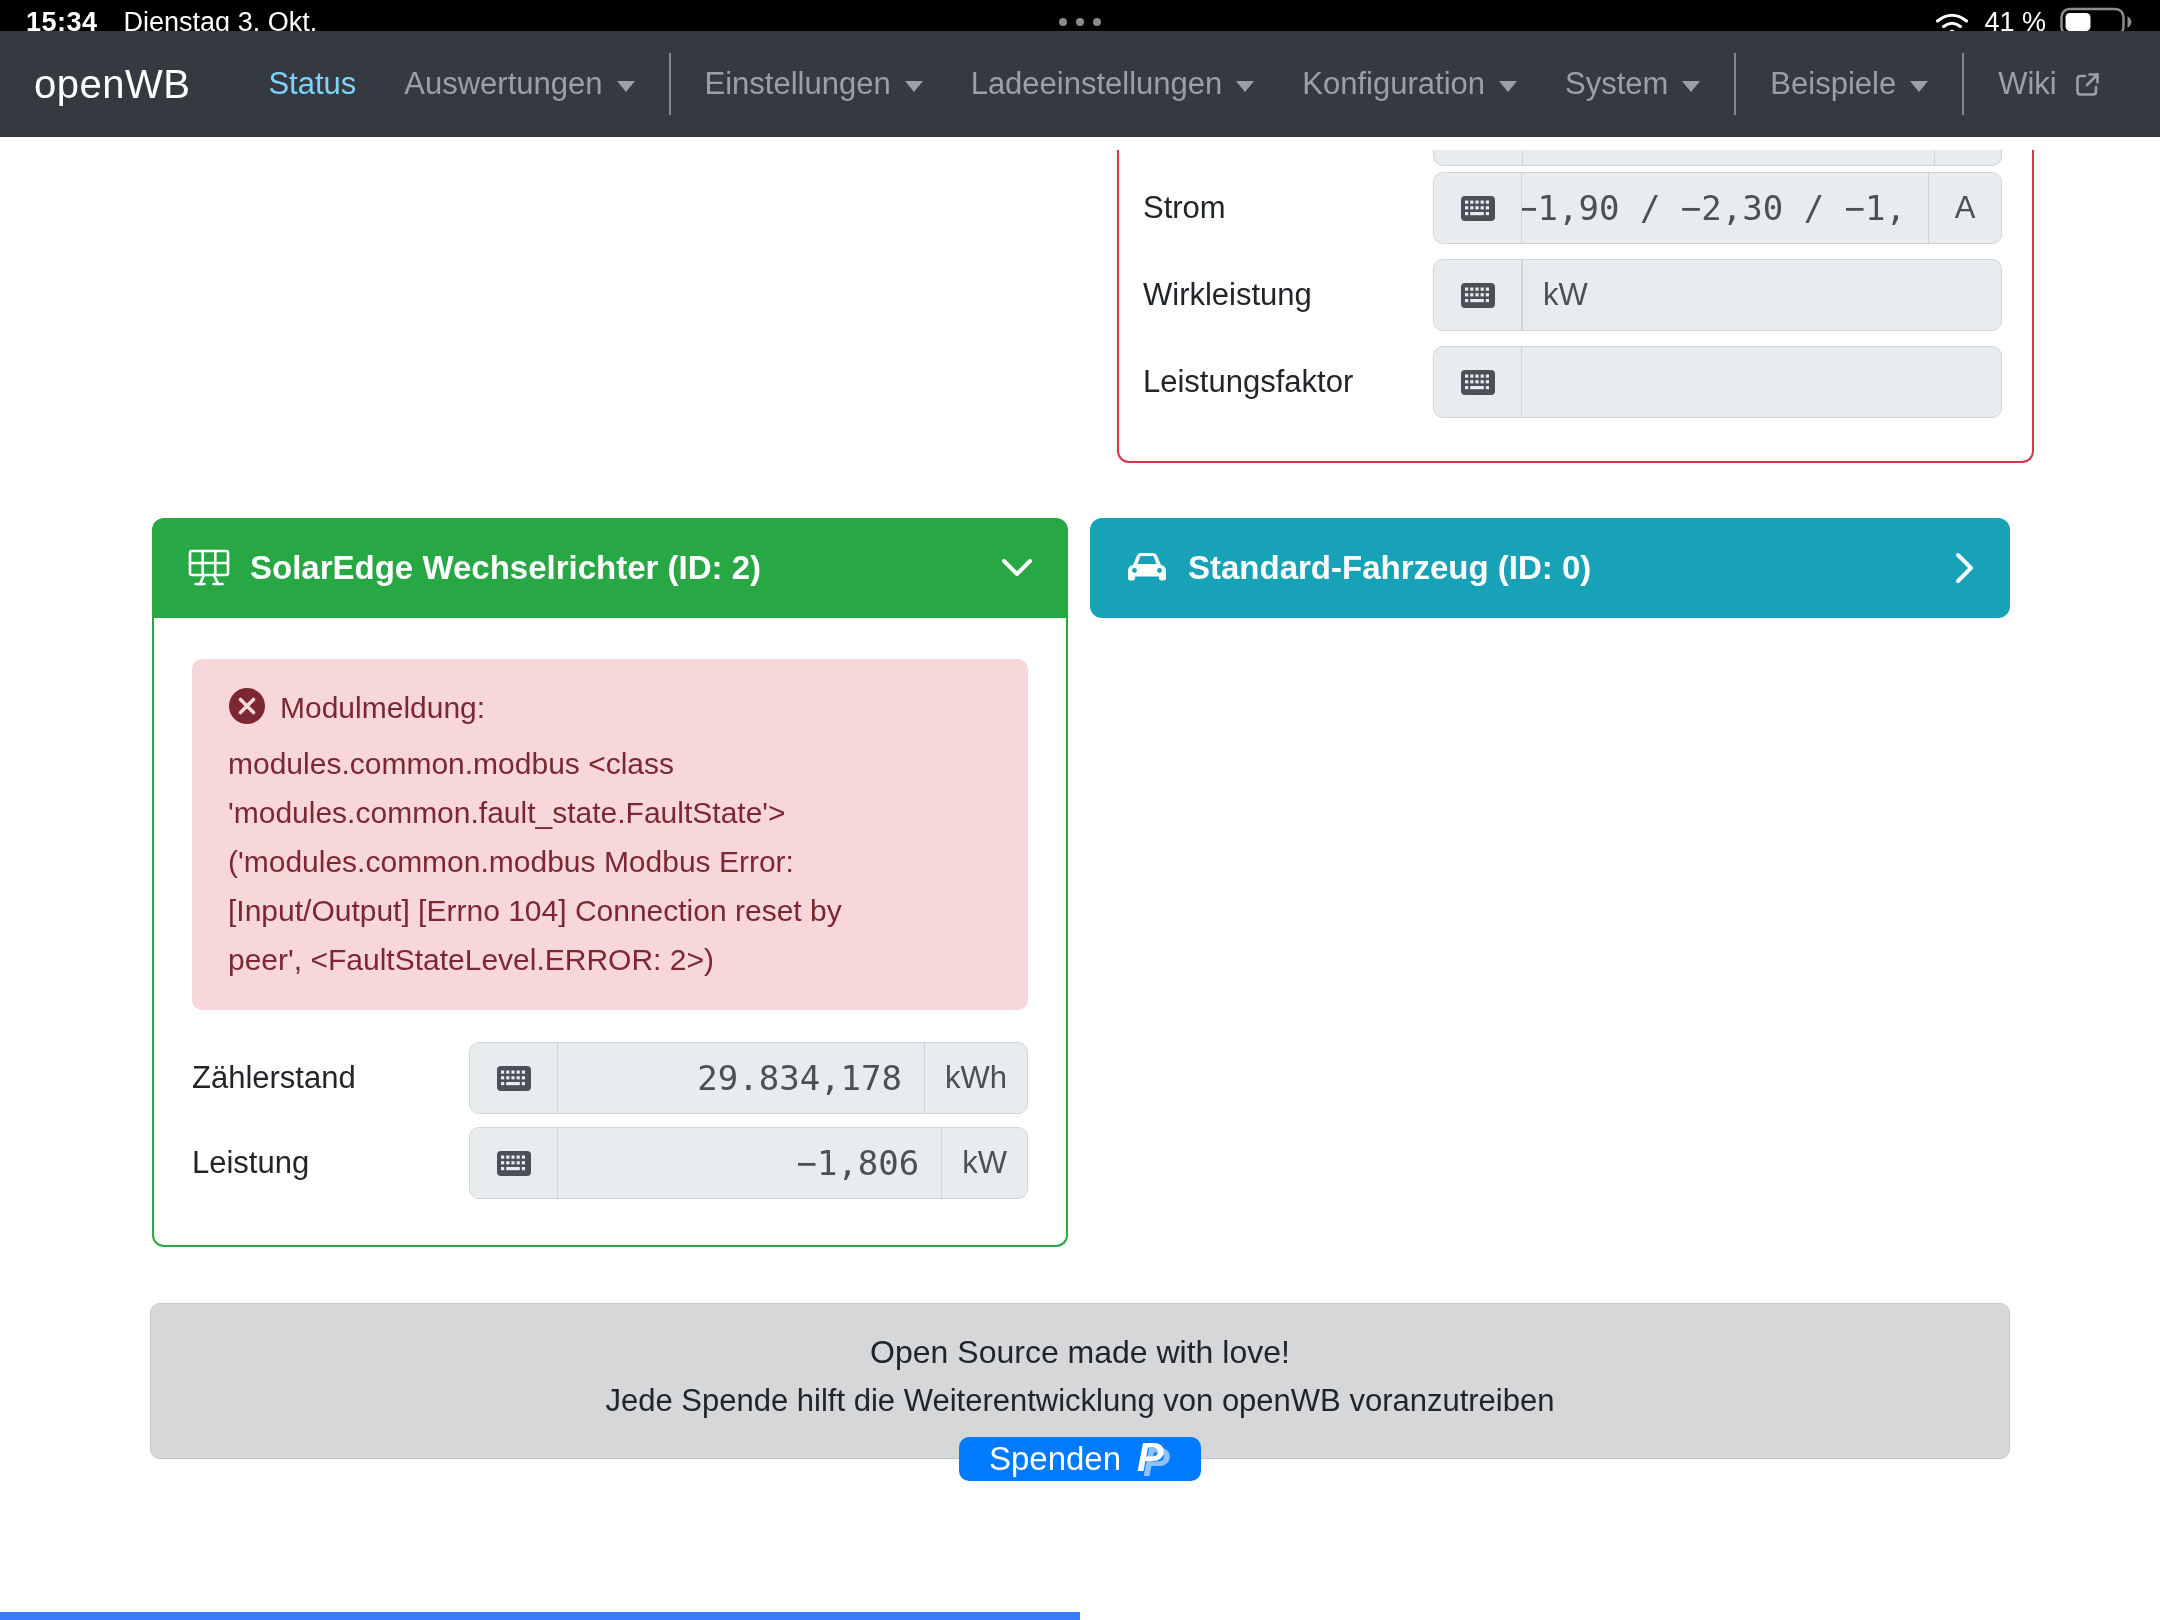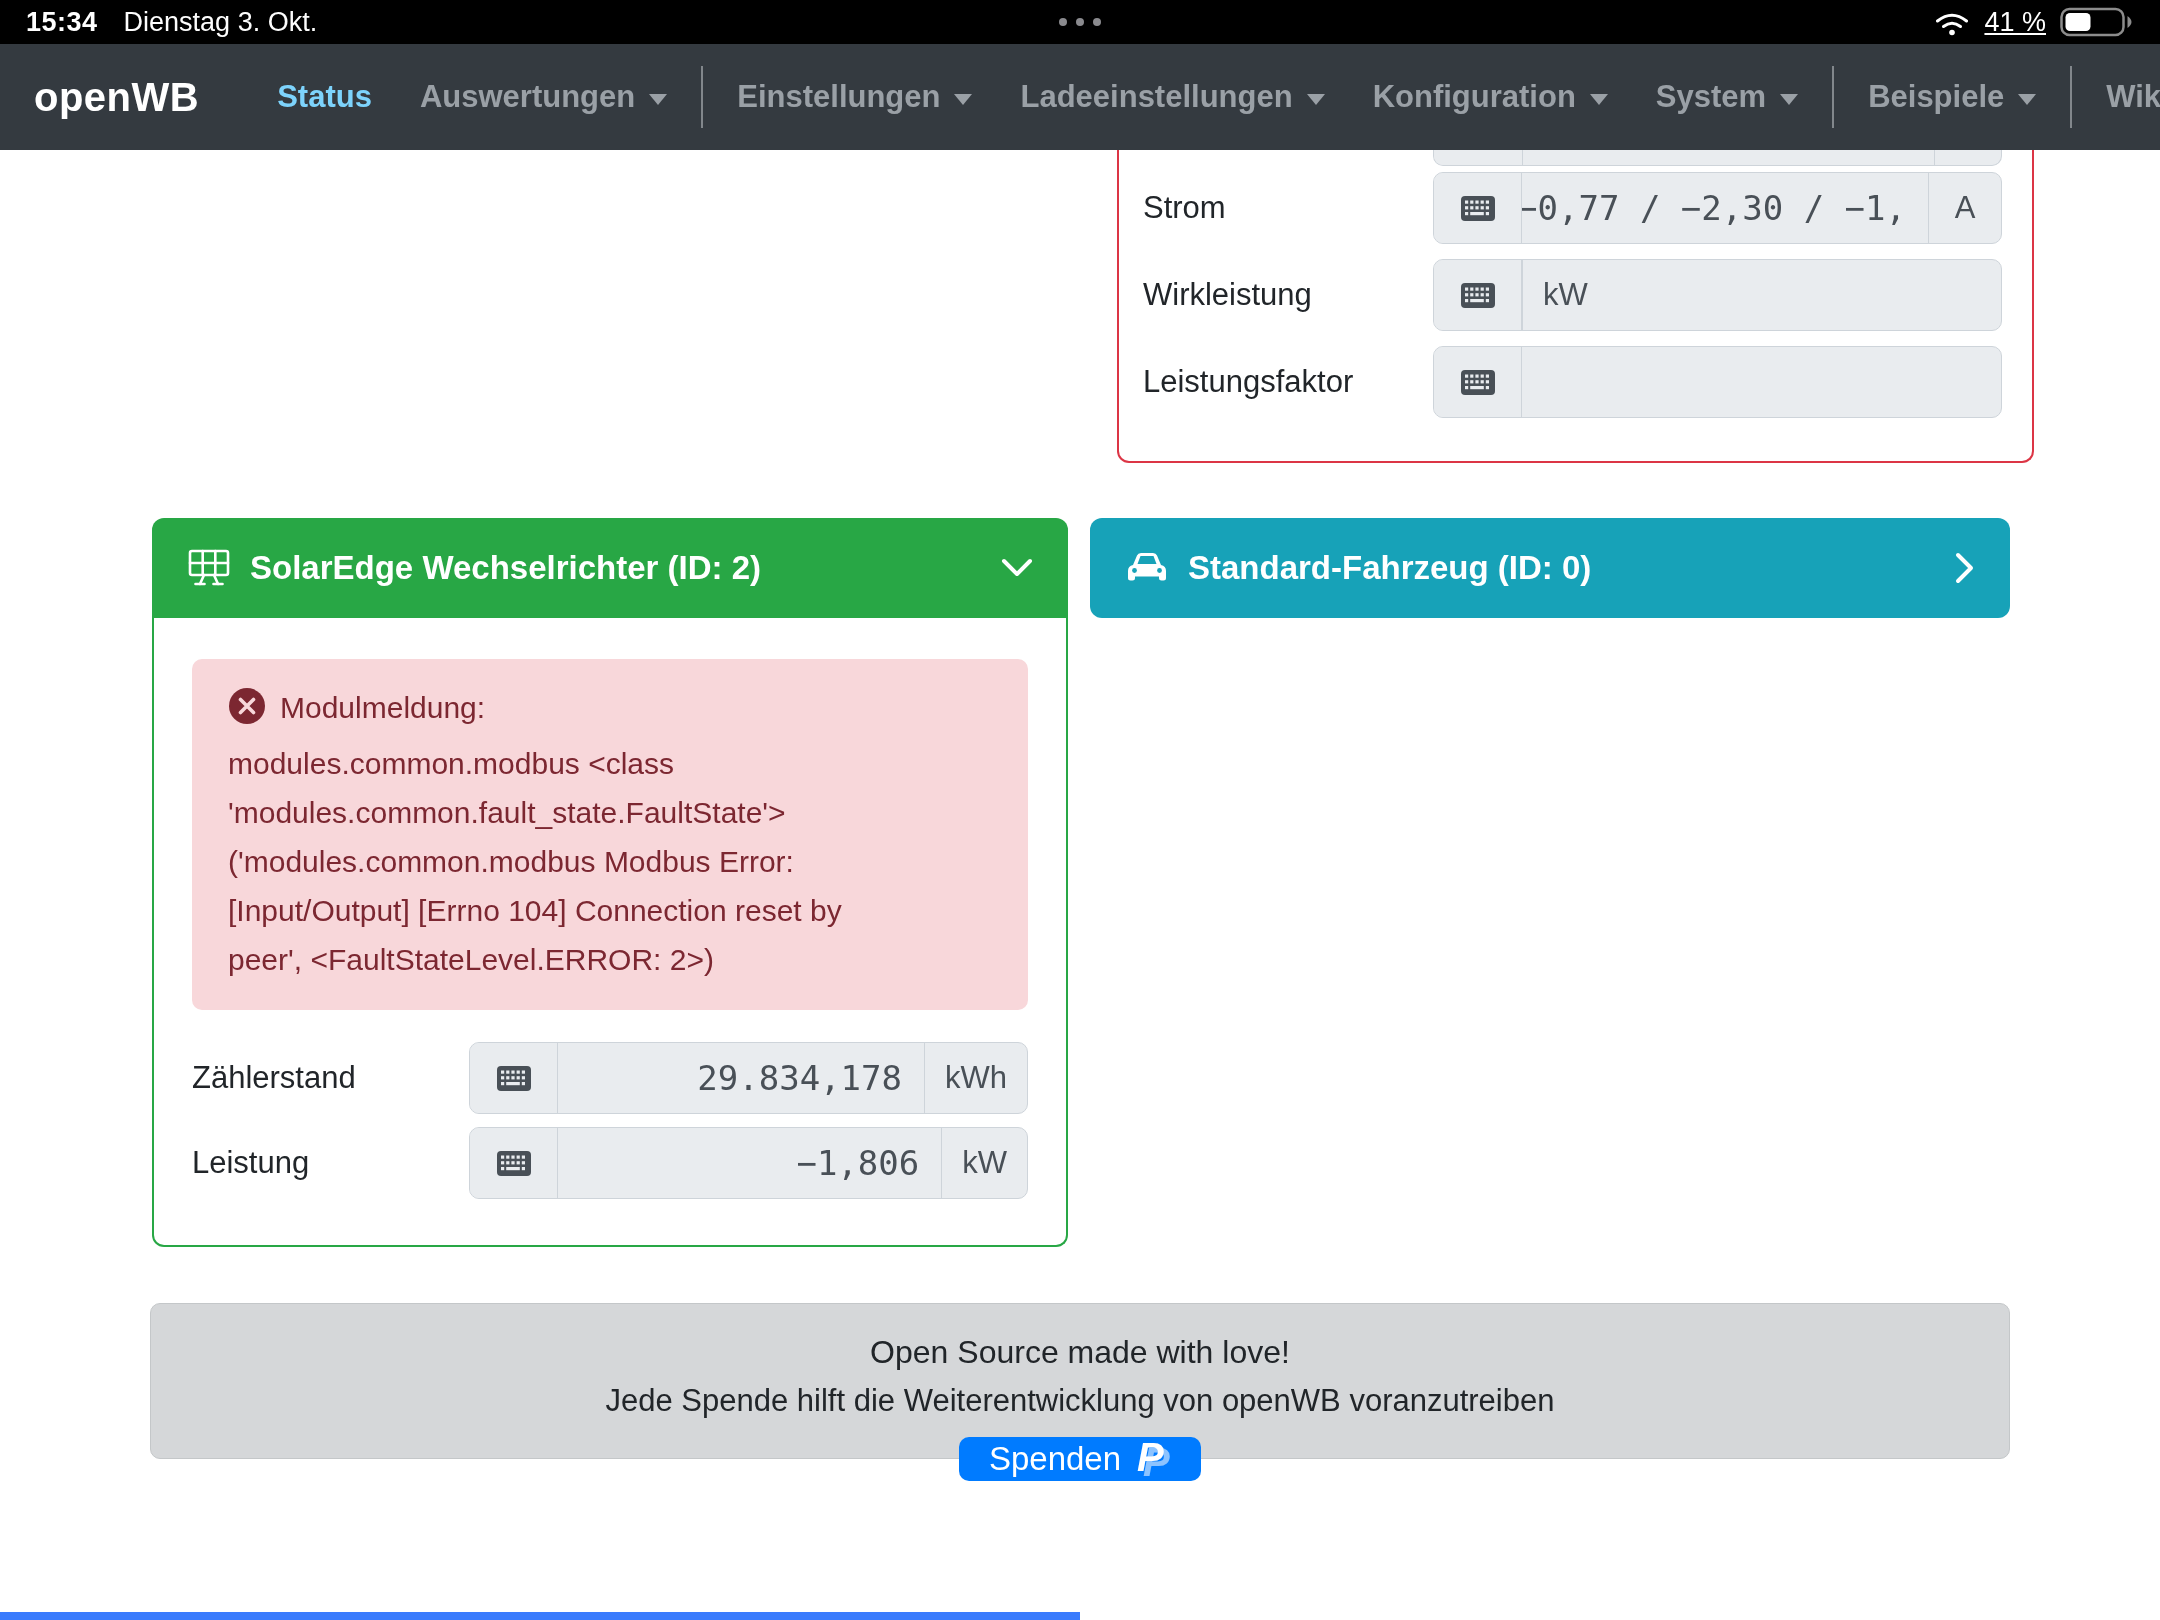--- a/index.html
+++ b/index.html
@@ -10,22 +10,22 @@
   
   .status-bar{position:absolute;left:0;top:0;width:2160px;height:44px;background:#000;
     display:flex;align-items:center;color:#fff;font-size:27px;padding:0 26px;box-sizing:border-box;}
   .sb-time{font-weight:700;margin-right:26px;letter-spacing:.5px;}
   .sb-date{font-weight:400;color:#fdfdfd;}
   .sb-dots{position:absolute;left:50%;top:50%;transform:translate(-50%,-50%);display:flex;gap:9px;}
   .sb-dots span{width:8px;height:8px;border-radius:50%;background:#8a8a8e;display:block;}
   .sb-right{margin-left:auto;display:flex;align-items:center;gap:14px;text-decoration:underline;}
 
   
-  .navbar{position:absolute;left:0;top:44px;width:2160px;height:106px;background:#343a40;
-    display:flex;align-items:center;padding:16px 34px;box-sizing:border-box;font-weight:bold;}
+  .navbar{position:absolute;left:0;top:31px;width:2160px;height:106px;background:#343a40;
+    display:flex;align-items:center;padding:16px 34px;box-sizing:border-box;}
   .brand{color:#fff;font-size:40px;letter-spacing:.5px;margin-right:54px;cursor:pointer;}
   .nav-item{display:flex;align-items:center;gap:14px;padding:0 24px;font-size:31px;
     color:#9aa0a6;cursor:pointer;white-space:nowrap;}
   .nav-item.active{color:#7dd3fc;}
   .caret{width:0;height:0;border-left:9px solid transparent;border-right:9px solid transparent;
     border-top:11px solid currentColor;display:inline-block;margin-top:4px;}
   .nav-divider{width:2px;height:62px;background:#82878c;margin:0 10px;flex:none;}
   .wiki-ext{display:inline-flex;margin-left:2px;}
 
   
@@ -195,21 +195,21 @@
                 <rect x="9.2" y="10.2" width="3.2" height="3.2"></rect>
                 <rect x="14.4" y="10.2" width="3.2" height="3.2"></rect>
                 <rect x="19.6" y="10.2" width="3.2" height="3.2"></rect>
                 <rect x="24.8" y="10.2" width="3.2" height="3.2"></rect>
               <rect x="4" y="16" width="3.2" height="3.2"></rect>
                 <rect x="9.2" y="16" width="13.6" height="3.2"></rect>
                 <rect x="24.8" y="16" width="3.2" height="3.2"></rect>
             </g>
           </svg>
         </button>
-        <div class="ival">−0,77 / −2,30 / −1,</div>
+        <div class="ival">−1,90 / −2,30 / −1,</div>
         <div class="iunit">A</div>
       </div>
     </div>
 
     <div class="card-row">
       <div class="row-label">Wirkleistung</div>
       <div class="igroup">
         <button class="kb-addon">
           <svg width="34" height="25" viewBox="0 0 34 25">
             <rect x="0" y="0" width="34" height="25" rx="4" fill="currentColor"></rect>

